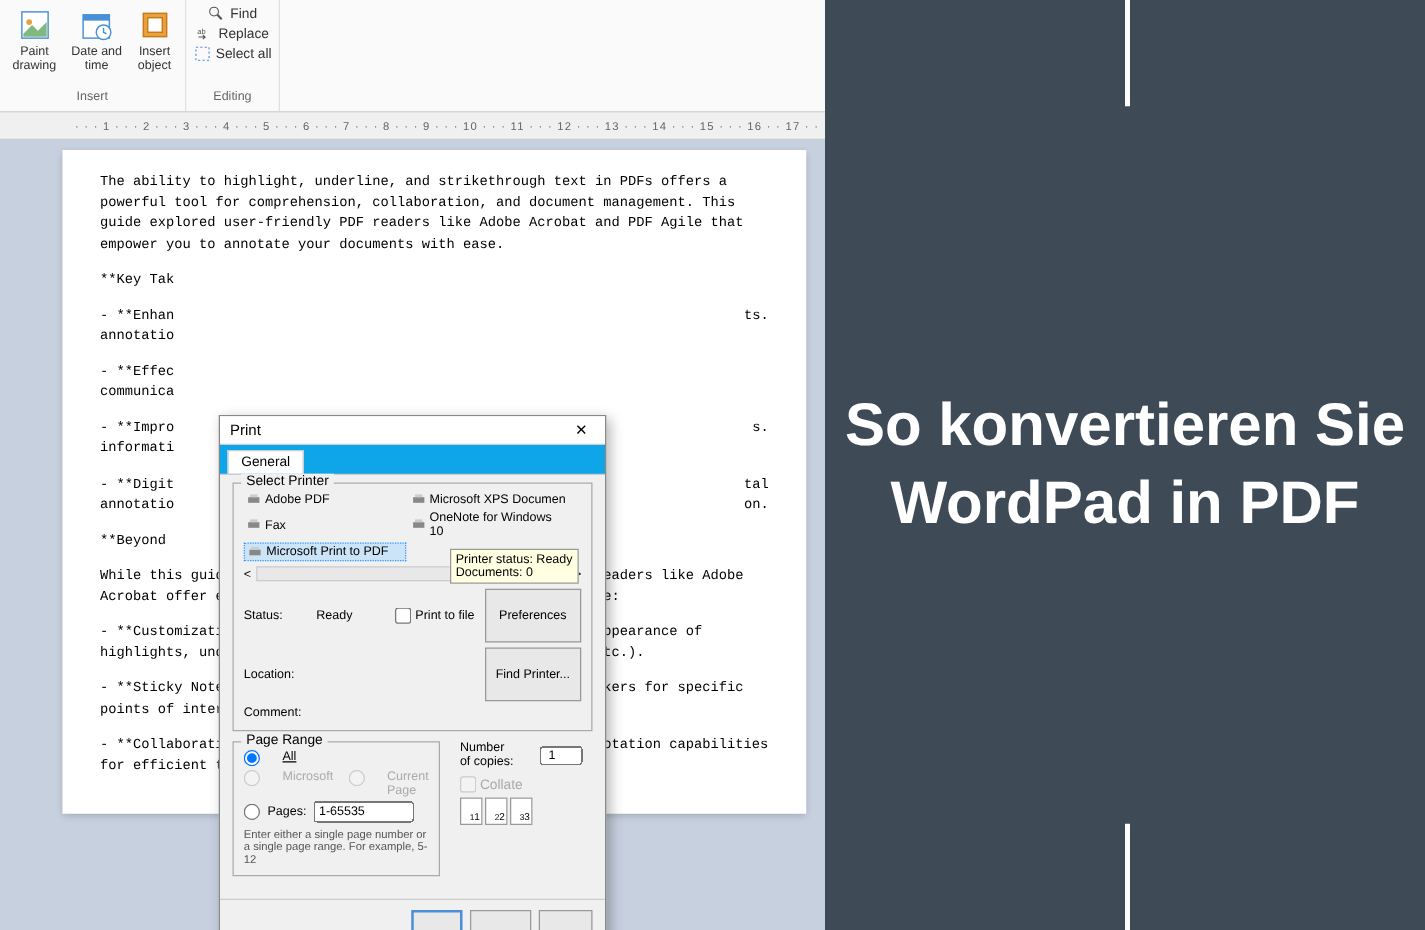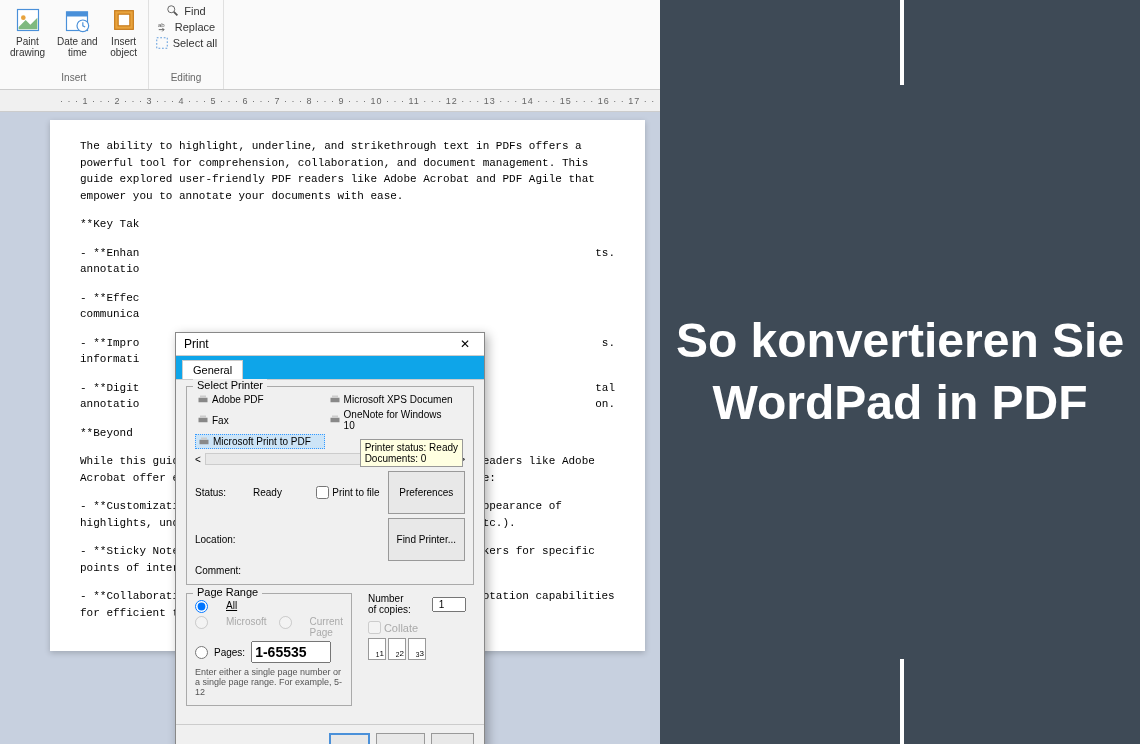--- a/index.html
+++ b/index.html
@@ -39,21 +39,21 @@
 .printer-item svg { width: 12px; height: 10px; flex-shrink: 0; }
 .scroll-hint { display: flex; align-items: center; gap: 4px; margin-top: 4px; }
 .scroll-track { flex: 1; height: 12px; background: #e8e8e8; border: 1px solid #ccc; }
 .status-grid { display: grid; grid-template-columns: 50px 1fr auto auto; gap: 4px 8px; font-size: 10px; margin-top: 6px; align-items: center; }
 .chk { display: flex; align-items: center; gap: 3px; }
 .btn { background: #e8e8e8; border: 1px solid #999; padding: 15px 8px; font-size: 10px; cursor: pointer; }
 .tooltip { position: absolute; background: #ffffe1; border: 1px solid #999; padding: 2px 4px; font-size: 10px; top: 52px; right: 10px; z-index: 5; }
 .pagerange-row { display: grid; grid-template-columns: 1fr 1fr; gap: 8px; }
 .pr-left { font-size: 10px; }
 .pr-left label { display: flex; align-items: flex-start; gap: 18px; margin-bottom: 3px; }
-.pr-input { width: 80px; font-size: 14px; padding: 1px 2px; font-weight: bold; }
+.pr-input { width: 80px; font-size: 10px; padding: 1px 2px; }
 .pr-hint { font-size: 9px; color: #555; margin-top: 4px; }
 .copies-row { display: flex; align-items: center; gap: 20px; font-size: 10px; margin-bottom: 6px; }
 .copies-input { width: 34px; font-size: 10px; text-align: center; }
 .collate-icons { display: flex; gap: 2px; margin-top: 4px; }
 .collate-page { width: 18px; height: 22px; border: 1px solid #999; background: #fff; font-size: 8px; display: flex; align-items: flex-end; justify-content: flex-end; padding: 1px; position: relative; }
 .collate-page::before { content: ''; position: absolute; top: -3px; left: -3px; width: 18px; height: 22px; border: 1px solid #999; background: #fff; z-index: -1; }
 .dlg-buttons { display: flex; justify-content: flex-end; gap: 6px; padding: 8px 10px; border-top: 1px solid #ccc; }
 .btn-primary { border: 2px solid #4a90d9; }
 .btn-disabled { color: #aaa; }
 </style>

